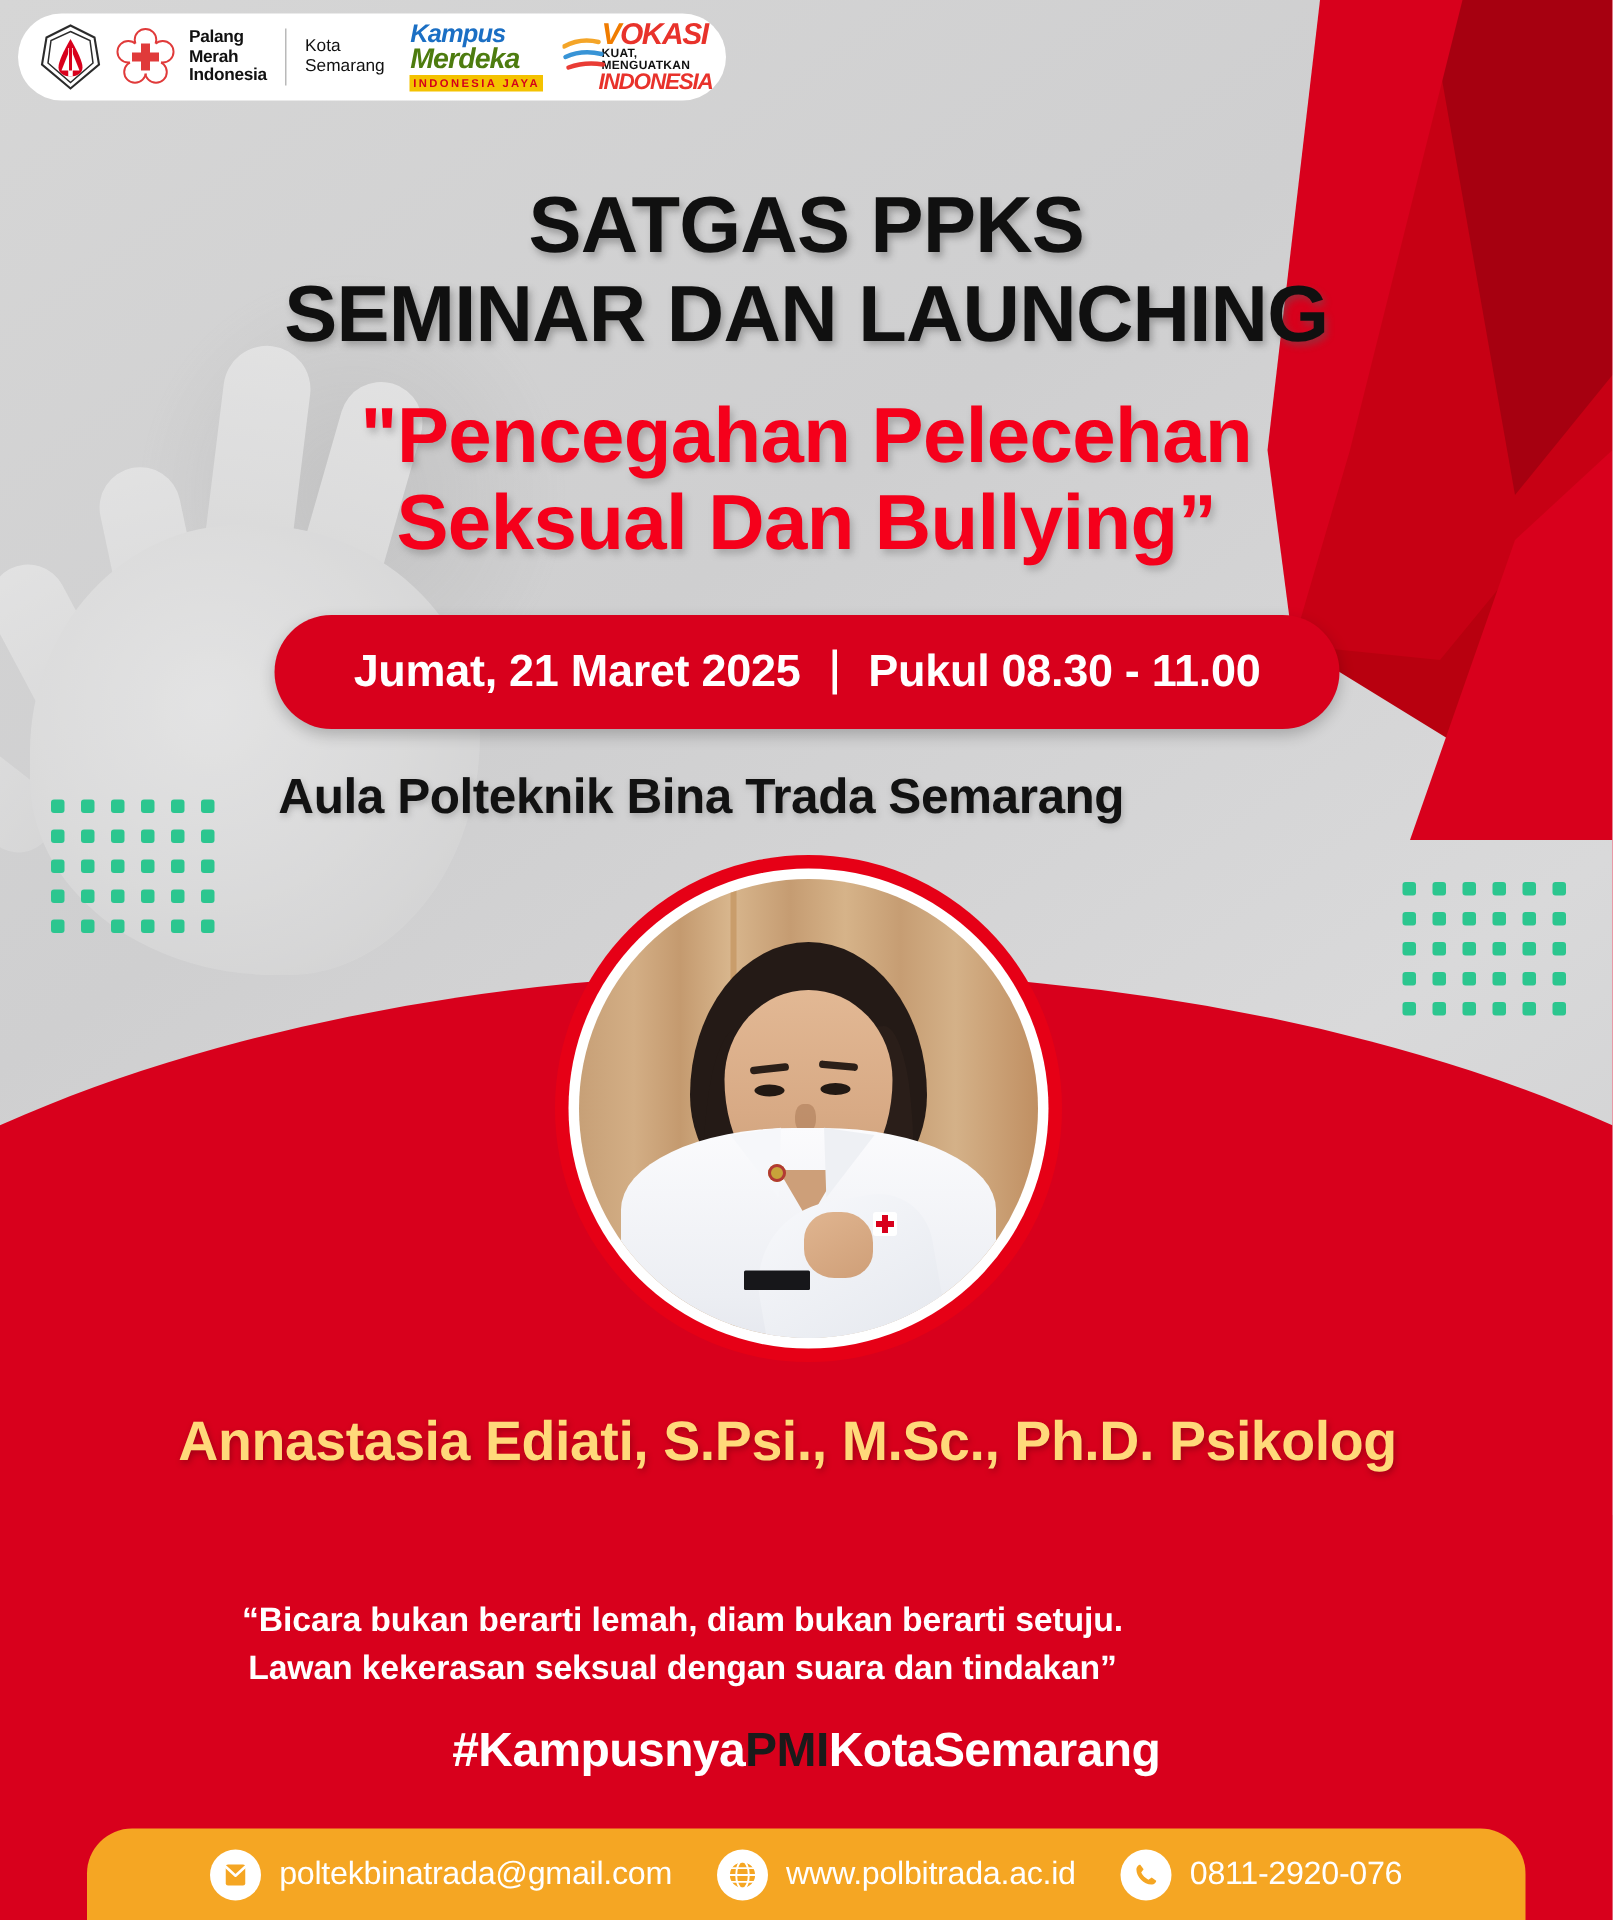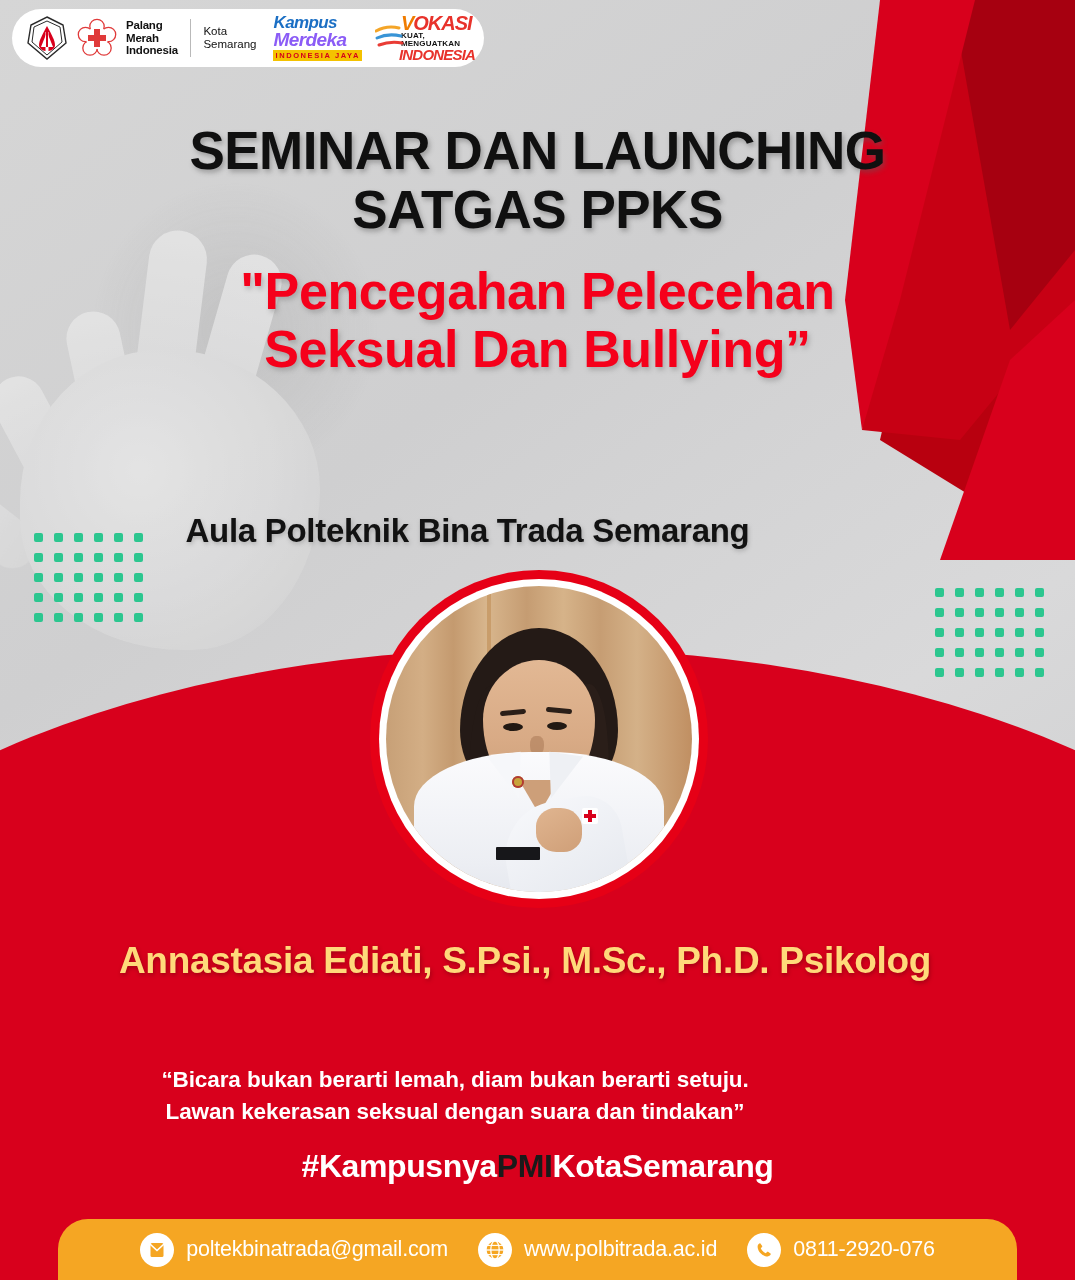--- a/index.html
+++ b/index.html
@@ -118,21 +118,21 @@
     line-height: 1.15;
     color: #111;
     white-space: pre-line;
   }
   .logo-km { flex: 0 0 auto; margin-left: 8px; }
   .km-word1 {
     font-size: 17px; font-weight: bold; color: #1b6fc4;
     letter-spacing: -.6px; line-height: .95; font-style: italic;
   }
   .km-word2 {
-    font-size: 19px; font-weight: bold; color: #8b5cf6;
+    font-size: 19px; font-weight: bold; color: #4d7c0f;
     letter-spacing: -.6px; line-height: .95; font-style: italic;
   }
   .km-strip {
     background: #f4c200; color: #d4001a;
     font-size: 7.5px; font-weight: bold; letter-spacing: 1.6px;
     text-align: center; padding: 1px 2px; margin-top: 1px;
   }
   .logo-vokasi { flex: 0 0 auto; margin-left: 6px; position: relative; width: 104px; height: 46px; }
   .vk-1 { font-size: 20px; font-weight: bold; font-style: italic; color: #f07c00; letter-spacing: -1px; line-height: .85; }
   .vk-1 b { color: #e8322b; }
@@ -548,29 +548,36 @@
         <path d="M2 17 Q13 12 26 15" stroke="#2e8fd4" stroke-width="3" fill="none" stroke-linecap="round"></path>
         <path d="M4 24 Q15 20 27 22" stroke="#e8322b" stroke-width="3" fill="none" stroke-linecap="round"></path>
       </svg>
       <div class="vk-1" style="margin-left:24px;"><span>V</span><b>OKASI</b></div>
       <div class="vk-2" style="margin-left:24px;">KUAT, MENGUATKAN</div>
       <div class="vk-3" style="margin-left:22px;">INDONESIA</div>
     </div>
   </div>
 
   <div class="title-main">
+    <div>SATGAS PPKS</div>
     <div>SEMINAR DAN LAUNCHING</div>
-    <div>SATGAS PPKS</div>
   </div>
 
   <div class="title-sub">
     <div>"Pencegahan Pelecehan</div>
     <div>Seksual Dan Bullying”</div>
   </div>
 
+  <div class="date-pill">
+    <div class="txt">
+      <span>Jumat, 21 Maret 2025</span>
+      <span class="bar"></span>
+      <span>Pukul 08.30 - 11.00</span>
+    </div>
+  </div>
 
   <div class="venue">Aula Polteknik Bina Trada Semarang</div>
 
   <div class="portrait-wrap">
     <div class="portrait-inner">
       <div class="portrait-photo">
         <div class="photo-stripe"></div>
         <div class="ph-hair"></div>
         <div class="ph-hair-side-l"></div>
         <div class="ph-hair-side-r"></div>

